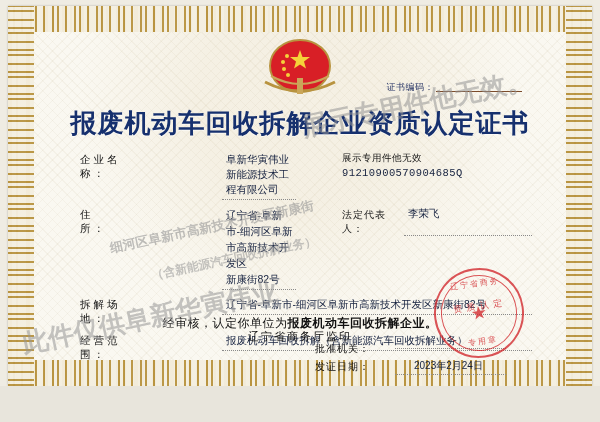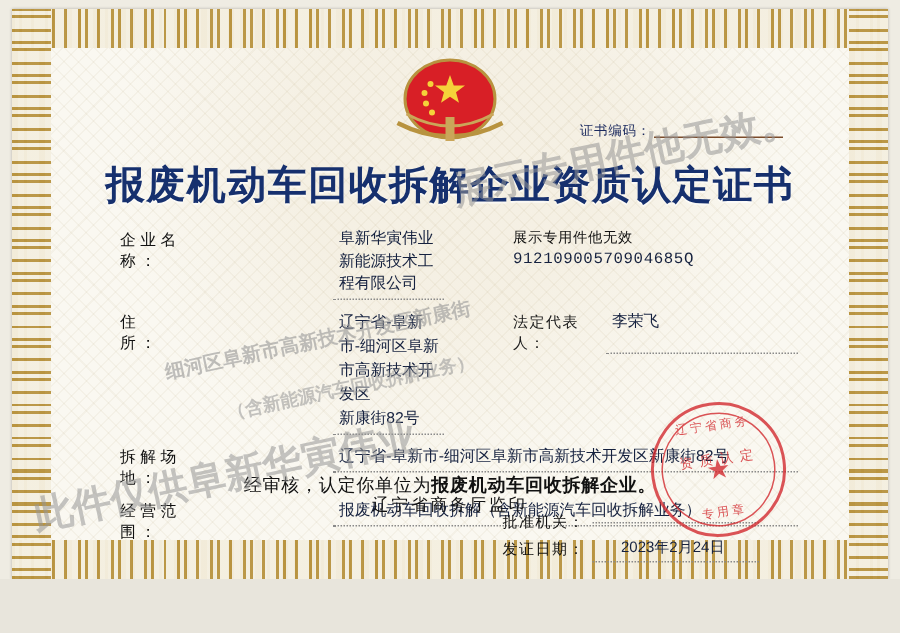--- a/index.html
+++ b/index.html
@@ -145,21 +145,21 @@
   .statement{
     position:absolute;left:0;right:0;top:283px;text-align:center;
     font-size:12px;color:#111;letter-spacing:.5px;
   }
   .statement b{font-weight:bold;}
 
   .signblock{
     position:absolute;right:60px;top:308px;
     font-size:10px;color:#111;line-height:17px;
   }
-  .signblock .r{display:flex;align-items:center;}
+  .signblock .r{display:flex;align-items:center;gap:20px;}
   .signblock .k{letter-spacing:1px;width:60px;}
   .signblock .v{border-bottom:1px dotted #8a8a8a;min-width:92px;padding-left:19px;color:#15213f;}
 
   .footer{
     position:absolute;left:0;right:0;bottom:16px;text-align:center;
     font-size:11px;color:#111;letter-spacing:2px;
   }
 
   
   .seal{

